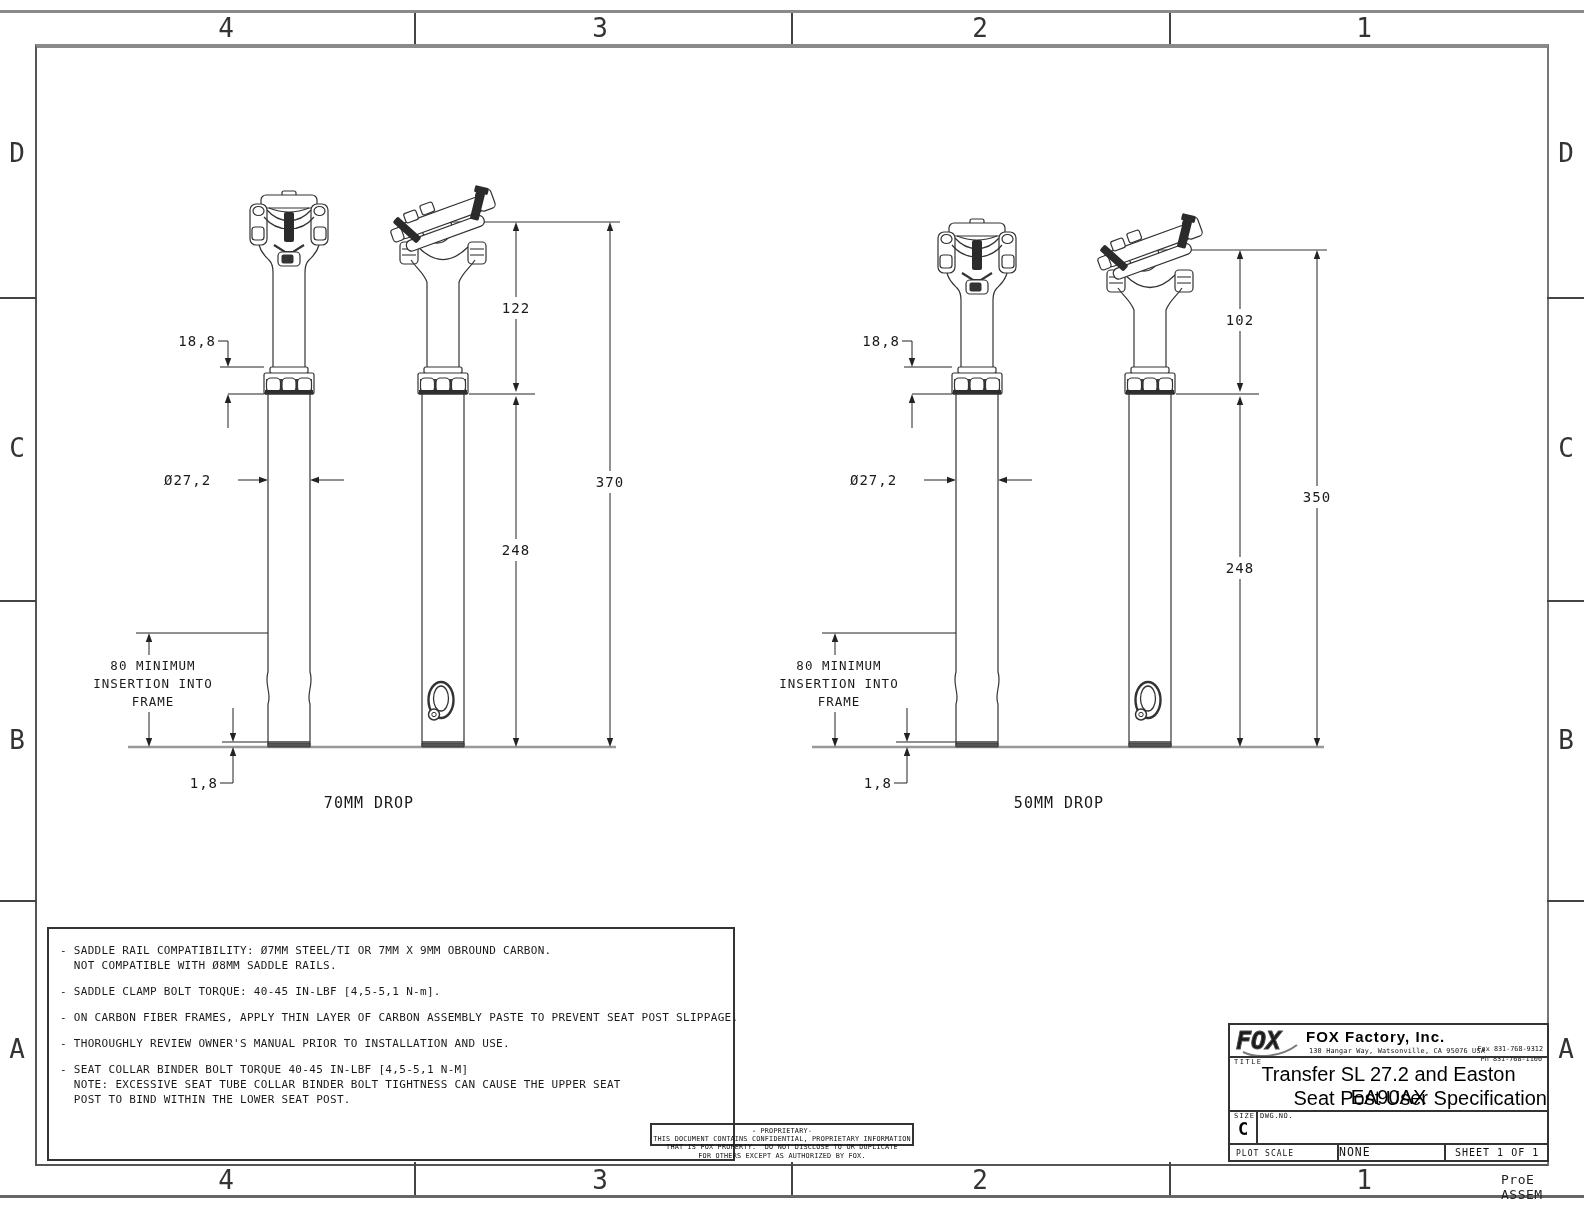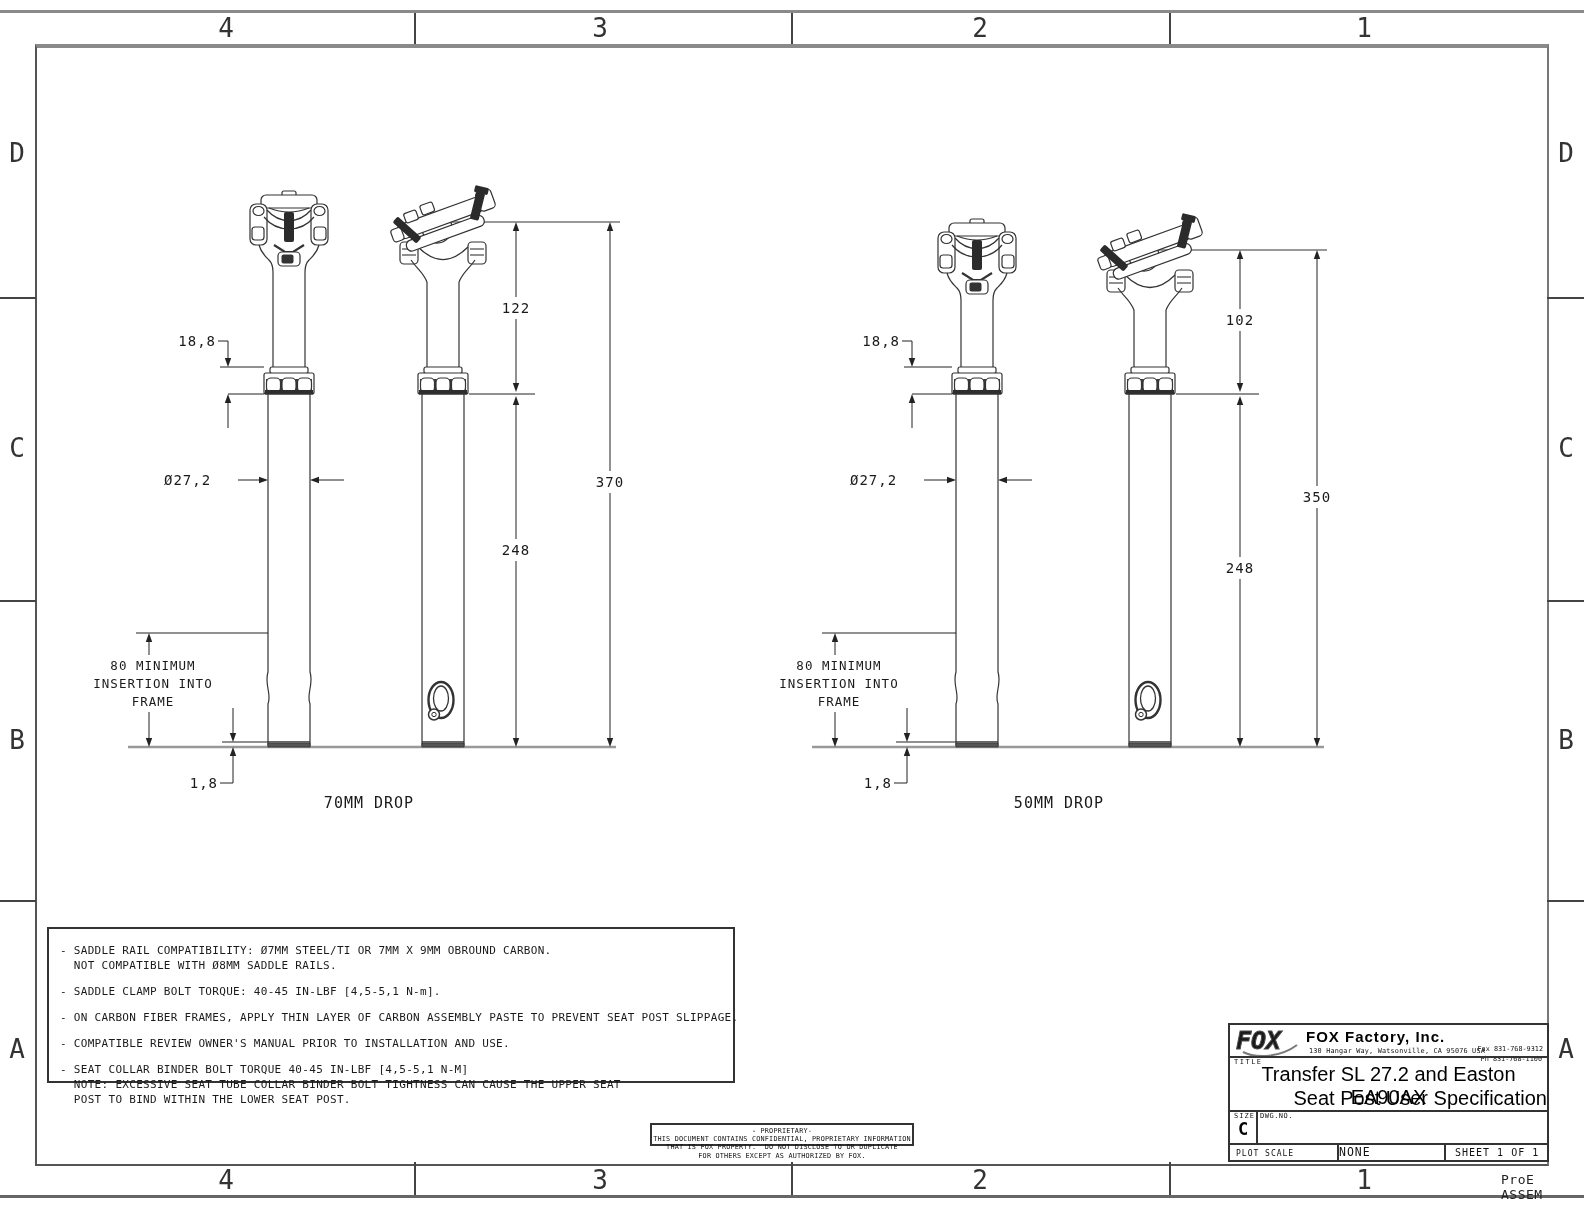--- a/index.html
+++ b/index.html
@@ -9,21 +9,21 @@
   
   .paper-line{position:absolute;background:#8a8a8a;}
   .frame{position:absolute;left:35px;top:44px;width:1510px;height:1116px;
          border-left:2px solid #555;border-right:2px solid #777;border-bottom:2px solid #555;
          border-top:4px solid #8a8a8a;}
   .tick-v{position:absolute;width:2px;background:#444;}
   .tick-h{position:absolute;height:2px;background:#444;}
   .zone-label{position:absolute;font-size:26px;color:#333;transform:translate(-50%,-50%);
               font-family:"DejaVu Sans Mono",monospace;}
   
-  #notes-box{position:absolute;left:47px;top:927px;width:688px;height:156px;
+  #notes-box{position:absolute;left:47px;top:927px;width:688px;height:234px;
              border:2px solid #333;box-sizing:border-box;padding:14px 0 0 11px;}
   #notes-box .note-line{font-size:11px;line-height:15px;white-space:pre;letter-spacing:.3px;color:#1a1a1a;}
   #notes-box .note-gap{height:11px;}
   
   #prop-box{position:absolute;left:650px;top:1123px;width:264px;height:23px;
             border:2px solid #333;box-sizing:border-box;text-align:center;padding-top:2px;}
   #prop-box .prop-line{font-size:6.8px;line-height:8.2px;letter-spacing:.2px;color:#111;white-space:pre;}
   
   #title-block{position:absolute;left:1228px;top:1023px;width:321px;height:139px;
                border:2px solid #333;box-sizing:border-box;background:#fff;}
@@ -377,21 +377,21 @@
     </div>
 
   <div id="notes-box">
       <div class="note-line">- SADDLE RAIL COMPATIBILITY: Ø7MM STEEL/TI OR 7MM X 9MM OBROUND CARBON.</div>
       <div class="note-line">  NOT COMPATIBLE WITH Ø8MM SADDLE RAILS.</div>
       <div class="note-gap"></div>
       <div class="note-line">- SADDLE CLAMP BOLT TORQUE: 40-45 IN-LBF [4,5-5,1 N-m].</div>
       <div class="note-gap"></div>
       <div class="note-line">- ON CARBON FIBER FRAMES, APPLY THIN LAYER OF CARBON ASSEMBLY PASTE TO PREVENT SEAT POST SLIPPAGE.</div>
       <div class="note-gap"></div>
-      <div class="note-line">- COMPATIBLE REVIEW OWNER'S MANUAL PRIOR TO INSTALLATION AND USE.</div>
+      <div class="note-line">- THOROUGHLY REVIEW OWNER'S MANUAL PRIOR TO INSTALLATION AND USE.</div>
       <div class="note-gap"></div>
       <div class="note-line">- SEAT COLLAR BINDER BOLT TORQUE 40-45 IN-LBF [4,5-5,1 N-M]</div>
       <div class="note-line">  NOTE: EXCESSIVE SEAT TUBE COLLAR BINDER BOLT TIGHTNESS CAN CAUSE THE UPPER SEAT</div>
       <div class="note-line">  POST TO BIND WITHIN THE LOWER SEAT POST.</div>
     </div>
 
   <div id="prop-box">
       <div class="prop-line">- PROPRIETARY-</div>
       <div class="prop-line">THIS DOCUMENT CONTAINS CONFIDENTIAL, PROPRIETARY INFORMATION</div>
       <div class="prop-line">THAT IS FOX PROPERTY.  DO NOT DISCLOSE TO OR DUPLICATE</div>

